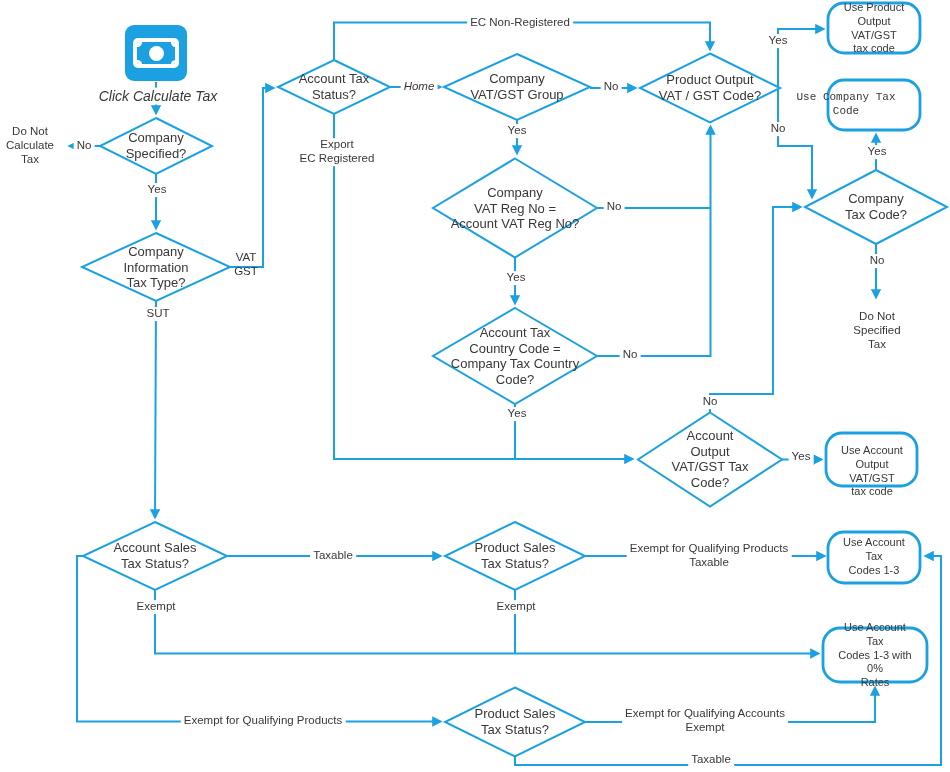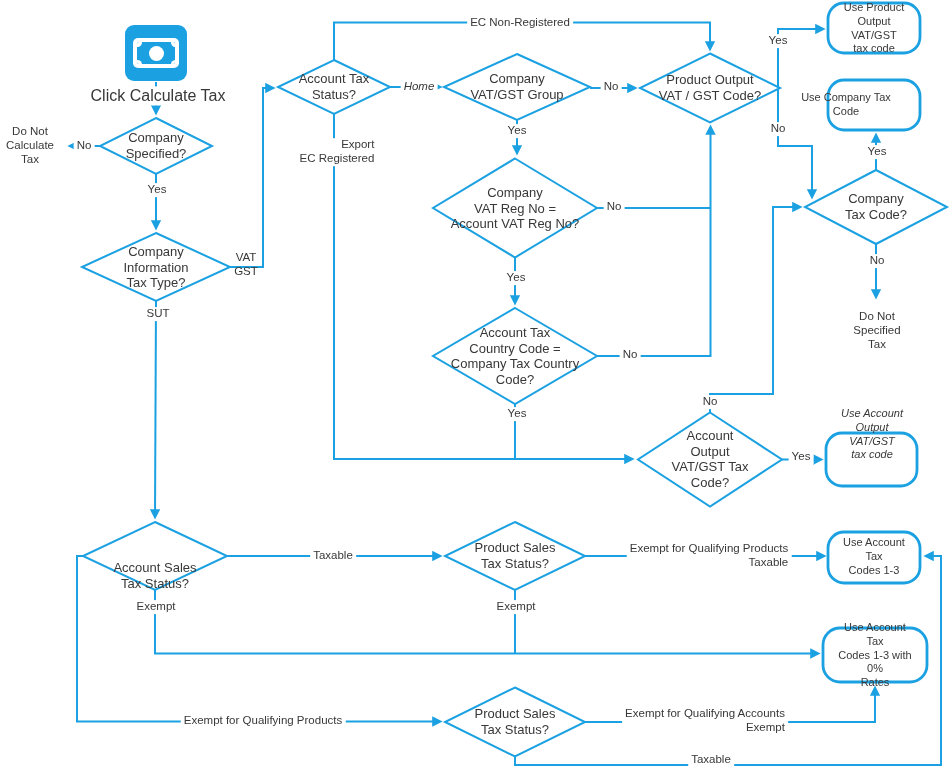--- a/index.html
+++ b/index.html
@@ -1,24 +1,24 @@
 <!DOCTYPE html>
 <html><head>
 <meta charset="utf-8">
 <style>
   html,body{margin:0;padding:0;background:#fff;}
   .canvas{position:relative;width:950px;height:772px;background:#fff;overflow:hidden;
           font-family:"Liberation Sans",sans-serif;color:#383838;}
   .canvas svg{position:absolute;left:0;top:0;}
   .lbl{position:absolute;transform:translate(-50%,-50%);font-size:11.5px;line-height:1.2;
        color:#383838;text-align:center;white-space:pre-line;}
-  .bg{background:#fff;padding:0 3px;text-align:right;}
+  .bg{background:#fff;padding:0 3px;}
   .node{font-size:13px;line-height:1.2;}
   .term{font-size:11px;line-height:1.25;}
-  .big{font-size:16px;}
+  .big{font-size:14px;font-style:italic;}
   
   .icon{position:absolute;left:125px;top:25px;width:62px;height:56px;background:#1ba1e2;
         border-radius:9px;display:flex;align-items:center;justify-content:center;}
   .bill{position:relative;width:46px;height:30px;background:#fff;border-radius:5px;}
   .bill-inner{position:absolute;left:4px;top:4px;width:38px;height:22px;background:#1ba1e2;
               border-radius:2px;overflow:hidden;}
   .notch{position:absolute;width:9px;height:9px;background:#fff;border-radius:50%;}
   .notch.tl{left:-4.5px;top:-4.5px}.notch.tr{right:-4.5px;top:-4.5px}
   .notch.bl{left:-4.5px;bottom:-4.5px}.notch.br{right:-4.5px;bottom:-4.5px}
   .bill-circle{position:absolute;left:15.5px;top:7.5px;width:15px;height:15px;background:#fff;
@@ -121,33 +121,33 @@
   <div class="lbl node" style="left:515px;top:356px;">Account Tax
 Country Code =
 Company Tax Country
 Code?</div>
   <div class="lbl node" style="left:710px;top:459px;">Account
 Output
 VAT/GST Tax
 Code?</div>
   <div class="lbl node" style="left:876px;top:207px;">Company
 Tax Code?</div>
-  <div class="lbl node" style="left:155px;top:556px;margin-top:20px;">Account Sales
+  <div class="lbl node" style="left:155px;top:556px;">Account Sales
 Tax Status?</div>
   <div class="lbl node" style="left:515px;top:556px;">Product Sales
 Tax Status?</div>
   <div class="lbl node" style="left:515px;top:722px;">Product Sales
 Tax Status?</div>
 
   <div class="lbl term" style="left:874px;top:28px;">Use Product
 Output VAT/GST
 tax code</div>
-  <div class="lbl term" style="left:846px;top:105px;">Use Company Tax
+  <div class="lbl term" style="left:846px;top:105px;font-family:Liberation Mono, monospace;">Use Company Tax
 Code</div>
-  <div class="lbl term" style="left:872px;top:434px;font-style:italic;">Use Account
+  <div class="lbl term" style="left:872px;top:471px;">Use Account
 Output VAT/GST
 tax code</div>
   <div class="lbl term" style="left:874px;top:557px;">Use Account Tax
 Codes 1-3</div>
   <div class="lbl term" style="left:875px;top:655px;">Use Account Tax
 Codes 1-3 with 0%
 Rates</div>
   <div class="lbl" style="left:30px;top:146px;">Do Not
 Calculate
 Tax</div>

